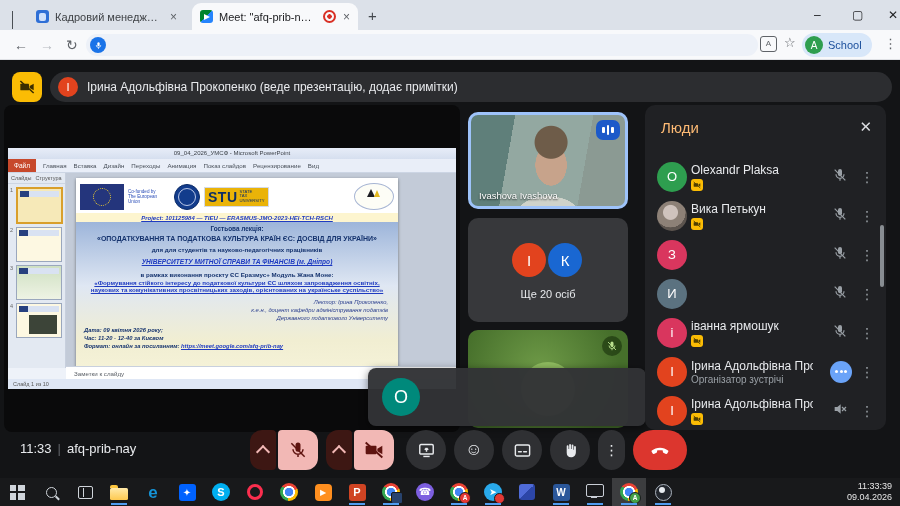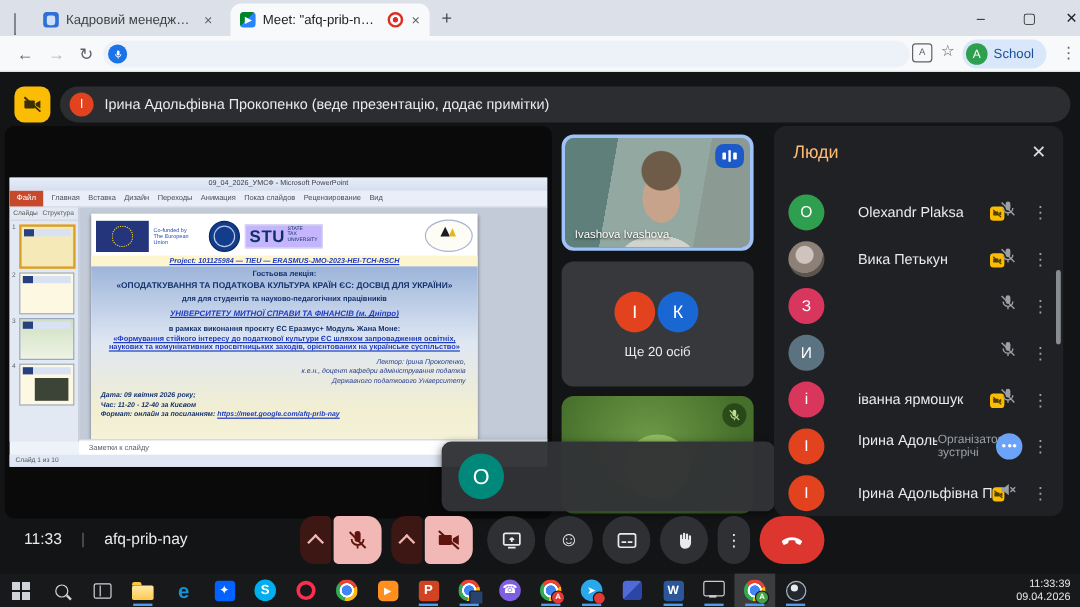--- a/index.html
+++ b/index.html
@@ -59,21 +59,21 @@
   .thumb.green{background:linear-gradient(#cfe0c2,#eef3e4)}
   .thumb.photo::after{content:"";position:absolute;left:12px;top:11px;right:4px;bottom:3px;background:#3c4438}
   #ppslidearea{flex:1;background:#c3cbd8;position:relative}
   #slide{position:absolute;left:10px;top:5px;width:322px;height:196px;background:#fff;box-shadow:0 1px 3px rgba(0,0,0,.45)}
   #slidelogos{height:33px;display:flex;align-items:center;gap:4px;padding:2px 4px 0 4px}
   .euflag{width:44px;height:26px;background:#24357c;position:relative}
   .euflag::after{content:"";position:absolute;left:13px;top:4px;width:16px;height:16px;border:1.6px dotted #f6d32d;border-radius:50%}
   .cofund{font-size:4.6px;color:#2a4db8;line-height:1.15;white-space:pre-line;width:42px}
   .emblem{width:24px;height:24px;border-radius:50%;background:#123c8c;border:1.5px solid #0a2a66;position:relative}
   .emblem::after{content:"";position:absolute;inset:3px;border:1px solid #b9c6e6;border-radius:50%}
-  .stubox{display:flex;align-items:flex-start;border:1px solid #d4dae6;padding:1px 3px;background:#c4b5fd}
+  .stubox{display:flex;align-items:center;border:1px solid #d4dae6;padding:1px 3px;background:#eab308}
   .stubig{font-size:14px;font-weight:bold;color:#0f2f66;letter-spacing:.5px}
   .stusmall{font-size:4.2px;color:#0f2f66;line-height:1.1;margin-left:2px;white-space:pre-line}
   .ovallogo{width:38px;height:25px;border:1px solid #a8b6d4;border-radius:50%;background:#fdfdf6;position:relative;margin-left:auto}
   .ovallogo::before{content:"";position:absolute;left:12px;top:5px;border-left:4px solid transparent;border-right:4px solid transparent;border-bottom:8px solid #1c1c22}
   .ovallogo::after{content:"";position:absolute;left:19px;top:6px;border-left:3px solid transparent;border-right:3px solid transparent;border-bottom:7px solid #e3b81f}
   #projline{height:11px;background:#fdf5cf;font-size:6px;font-weight:bold;font-style:italic;color:#1f3bc0;text-align:center;text-decoration:underline;line-height:11px}
   #slidebody{position:absolute;top:44px;left:0;right:0;bottom:0;background:linear-gradient(#9db5da 0,#dfe7f3 42%,#f1eed2 78%,#f6f3d9 100%);text-align:center;color:#15336e}
   .sl-label{font-size:6.4px;font-weight:bold;margin-top:3px}
   .sl-title{font-size:7px;font-weight:bold;margin:3px 14px 0 14px}
   .sl-aud{font-size:6.2px;font-weight:bold;margin-top:4px}
@@ -111,33 +111,33 @@
   #toastav{width:38px;height:38px;border-radius:50%;background:#00897b;color:#fff;font-size:18px;display:flex;align-items:center;justify-content:center}
   #toastmsg{margin-left:14px;width:150px;font-size:12.5px;color:#e8eaed;line-height:1.35}
   
   #people{position:absolute;left:645px;top:105px;width:241px;height:325px;background:#202124;border-radius:10px;overflow:hidden}
   #ptitle{position:absolute;left:16px;top:14px;font-size:15px;color:#fdba74}
   #pclose{position:absolute;right:14px;top:13px;font-size:15px;color:#dadce0}
   #prows{position:absolute;left:0;right:0;top:52px}
   .prow{height:39px;display:flex;align-items:center;padding:0 12px;box-sizing:border-box;position:relative}
   .pavt{width:30px;height:30px;border-radius:50%;color:#fff;font-size:13px;display:flex;align-items:center;justify-content:center;flex:0 0 auto}
   .pavt.photo{background:radial-gradient(circle at 45% 38%,#cfc3bd 0 7px,#8d8177 8px 60%,#5c544e 61%)!important}
-  .pcol{margin-left:28px;display:flex;flex-direction:row;justify-content:space-between;width:122px}
+  .pcol{margin-left:4px;display:flex;flex-direction:column;justify-content:space-between;width:122px}
   .pname{font-size:12px;color:#e8eaed;white-space:nowrap;overflow:hidden}
   .psub{font-size:10px;color:#9aa0a6;margin-top:1px}
   .pbadge{width:12px;height:12px;border-radius:3px;background:#fbbc04;margin-top:2px;display:flex;align-items:center;justify-content:center;color:#513f00}
   .pbadge svg{width:8px;height:8px}
   .pright{position:absolute;right:38px;color:#9aa0a6}
   .pright svg{width:16px;height:16px}
   .pdots{position:absolute;right:12px;color:#9aa0a6;font-size:14px;letter-spacing:0;line-height:1}
   .bluecir{width:22px;height:22px;border-radius:50%;background:#6aa3f8;display:flex;align-items:center;justify-content:center;gap:1.5px}
   .bluecir i{width:3px;height:3px;border-radius:50%;background:#fff;display:block}
   #pscroll{position:absolute;right:2px;top:120px;width:4px;height:62px;border-radius:2px;background:#888d92}
   
-  #meetinfo{position:absolute;left:20px;top:441px;font-size:13px;color:#e8eaed;display:flex;gap:16px;align-items:center}
+  #meetinfo{position:absolute;left:20px;top:441px;font-size:13px;color:#e8eaed;display:flex;gap:6px;align-items:center}
   #meetinfo .sep{color:#5f6368}
   #controls{position:absolute;left:250px;top:430px;display:flex;align-items:center;gap:8px}
   .ctlgrp{display:flex;gap:2px}
   .chevpill{width:26px;height:40px;background:#3d1713;border-radius:12px 4px 4px 12px;display:flex;align-items:center;justify-content:center}
   .chevup{width:8px;height:8px;border-left:2px solid #f2b8b5;border-top:2px solid #f2b8b5;transform:rotate(45deg);margin-top:4px}
   .redsq{width:40px;height:40px;background:#f2b8b5;border-radius:4px 12px 12px 4px;display:flex;align-items:center;justify-content:center;color:#5f1410}
   .redsq svg{width:20px;height:20px}
   .gcir{width:40px;height:40px;border-radius:50%;background:#2f3033;display:flex;align-items:center;justify-content:center;color:#e8eaed;font-size:17px}
   .gcir svg{width:19px;height:19px}
   .morebtn{width:27px;height:40px;border-radius:14px;background:#2f3033;color:#e8eaed;display:flex;align-items:center;justify-content:center;font-size:14px}

